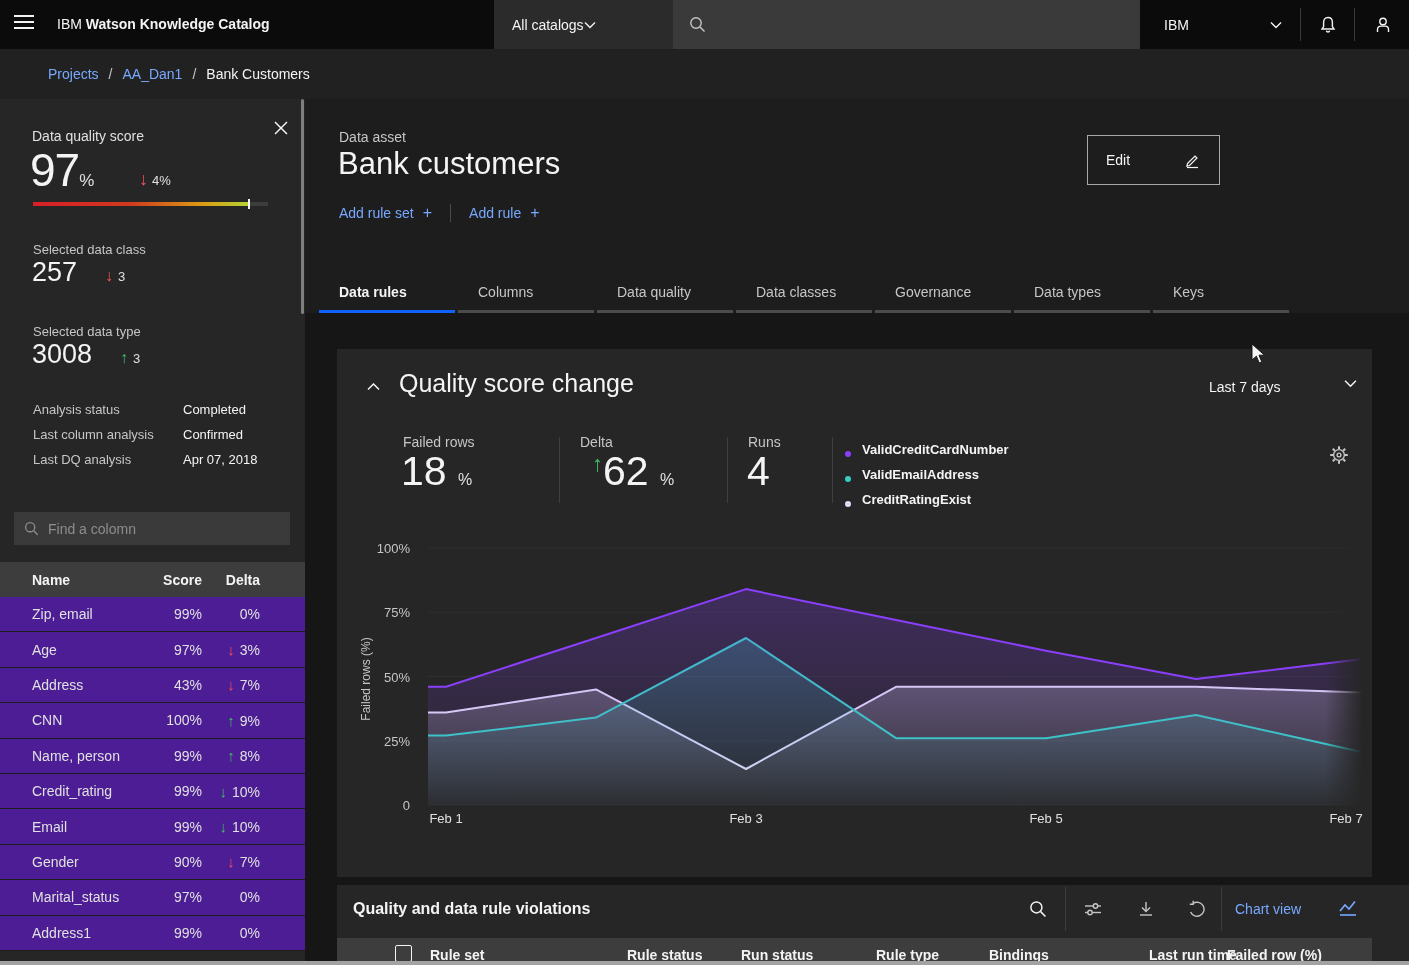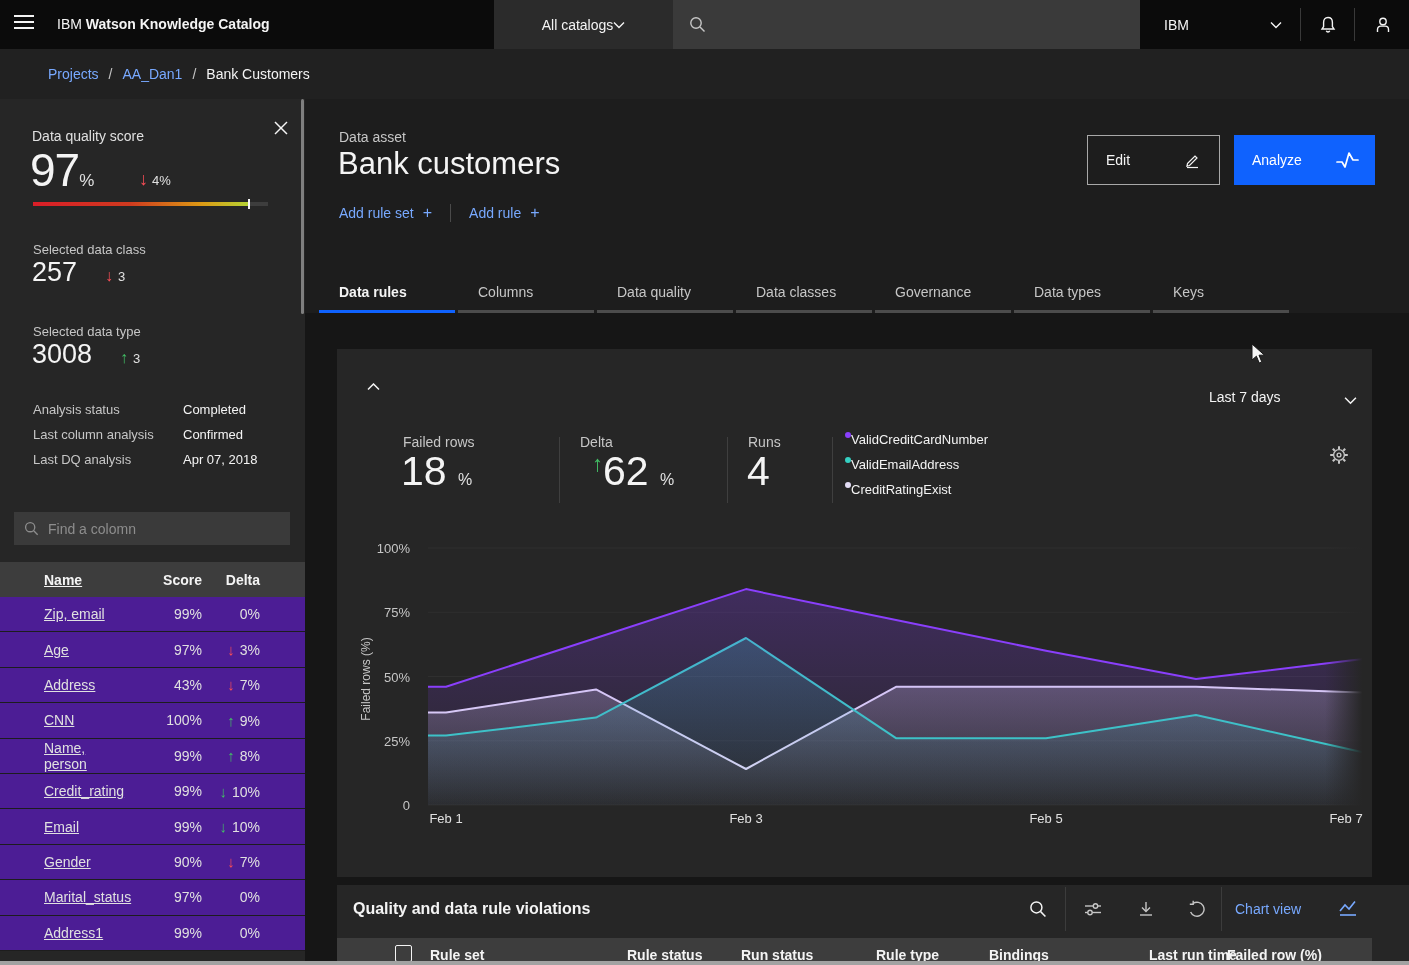--- a/index.html
+++ b/index.html
@@ -11,21 +11,21 @@
     font-size:14px;
   }
 
   
   .topbar { position:absolute; top:0; left:0; width:1409px; height:49px; background:#0b0b0b; }
   .hamburger { position:absolute; left:14px; top:15px; width:20px; height:18px; cursor:pointer; }
   .hamburger i { display:block; height:2px; background:#f4f4f4; margin-bottom:4px; }
   .brand { position:absolute; left:57px; top:16px; font-size:14px; color:#f4f4f4; white-space:nowrap; }
   .brand b { font-weight:700; }
   .catalog-sel { position:absolute; left:494px; top:0; width:179px; height:49px; background:#2b2b2b;
-    display:flex; align-items:center; justify-content:center; padding:0 18px; cursor:pointer; }
+    display:flex; align-items:center; justify-content:flex-start; padding:0 18px; cursor:pointer; }
   .topsearch { position:absolute; left:673px; top:0; width:467px; height:49px; background:#3a3a3a;
     display:flex; align-items:center; padding:0 16px; gap:12px; }
   .topsearch input { background:transparent; border:none; outline:none; color:#f4f4f4; font-size:14px; width:360px; font-family:inherit; }
   .topsearch input::placeholder { color:#8d8d8d; }
   .account { position:absolute; left:1140px; top:0; width:160px; height:49px;
     display:flex; align-items:center; justify-content:space-between; padding:0 18px 0 24px; cursor:pointer; }
   .tb-div { position:absolute; top:8px; width:1px; height:33px; background:#393939; }
   .icon-slot { position:absolute; top:0; height:49px; width:53px; display:flex; align-items:center; justify-content:center; cursor:pointer; }
 
   
@@ -53,21 +53,21 @@
   .red { color:#fa4d56; }
   .green { color:#42be65; }
   .meta-row { position:absolute; left:33px; width:250px; font-size:13px; color:#c6c6c6; }
   .meta-row .val { position:absolute; left:150px; color:#f4f4f4; }
   .side-search { position:absolute; left:14px; top:413px; width:276px; height:33px; background:#3a3a3a;
     display:flex; align-items:center; padding:0 10px; gap:9px; }
   .side-search input { background:transparent; border:none; outline:none; color:#f4f4f4; font-size:14px; width:220px; font-family:inherit; }
   .side-search input::placeholder { color:#8d8d8d; }
   .col-head { position:absolute; left:0; top:463px; width:305px; height:35px; background:#3d3d3d;
     display:flex; align-items:center; font-weight:700; font-size:14px; color:#f4f4f4; }
-  .c-name { padding-left:44px; width:130px;text-decoration:underline; }
+  .c-name { padding-left:32px; width:130px; }
   .c-score { width:72px; text-align:right; }
   .c-delta { width:82px; text-align:right; padding-right:24px; }
   .col-rows { position:absolute; left:0; top:498px; width:305px; }
   .col-row { height:35.4px; display:flex; align-items:center; font-size:14px; color:#e0e0e0;
     background:#4c1d95; border-bottom:1px solid #1d1d1d; cursor:pointer; }
   .col-row .c-delta .arr { font-size:15px; margin-right:5px; }
   .side-scroll { position:absolute; right:1px; top:0; width:3px; height:215px; background:#7f7f7f; border-radius:2px; }
   .partial-arrow { position:absolute; left:230px; top:860px; font-size:15px; color:#42be65; }
 
   
@@ -89,28 +89,28 @@
   .tab { width:139px; height:36px; position:relative; cursor:pointer; color:#c6c6c6; font-size:14px; }
   .tab span { position:absolute; left:21px; top:7px; }
   .tab .under { position:absolute; left:1px; right:2px; bottom:0; height:3px; background:#4c4c4c; }
   .tab.active { color:#f4f4f4; font-weight:700; }
   .tab.active .under { background:#0f62fe; }
 
   
   .chart-card { position:absolute; left:32px; top:250px; width:1035px; height:528px; background:#262626; }
   .collapse { position:absolute; left:24px; top:26px; width:24px; height:24px; display:flex; align-items:center; justify-content:center; cursor:pointer; }
   .chart-title { position:absolute; left:62px; top:20px; font-size:25px; font-weight:300; color:#f4f4f4; }
-  .range-sel { position:absolute; left:872px; top:30px; width:148px; height:26px; display:flex; align-items:flex-end;
+  .range-sel { position:absolute; left:872px; top:30px; width:148px; height:26px; display:flex; align-items:flex-start;
     justify-content:space-between; cursor:pointer; font-size:14px; color:#f4f4f4; }
   .stat-label { position:absolute; font-size:14px; color:#c6c6c6; }
   .stat-value { position:absolute; font-size:41px; font-weight:300; color:#f4f4f4; }
   .stat-unit { font-size:16px; color:#e0e0e0; font-weight:400; }
   .stat-div { position:absolute; top:88px; width:1px; height:66px; background:#3f3f3f; }
   .legend { position:absolute; left:508px; top:83px; }
-  .legend-item { display:flex; align-items:flex-start; height:25px; cursor:pointer; }
+  .legend-item { display:flex; align-items:flex-end; gap:11px; height:25px; cursor:pointer;font-weight:bold; }
   .legend-ring { width:6px; height:6px; border-radius:50%; border-style:solid; border-width:3px; }
   .legend-label { font-size:13px; color:#f4f4f4; }
   .gear { position:absolute; left:992px; top:96px; width:22px; height:22px; cursor:pointer; }
   .ytick { position:absolute; width:60px; text-align:right; font-size:13px; color:#c6c6c6; }
   .xtick { position:absolute; width:80px; text-align:center; font-size:13px; color:#e0e0e0; top:462px; }
   .ylab { position:absolute; left:-31px; top:323px; width:120px; text-align:center; font-size:12px; color:#c6c6c6; transform:rotate(-90deg); }
   #chart-svg { position:absolute; left:91px; top:199px; overflow:visible; }
   .fade { position:absolute; left:988px; top:195px; width:44px; height:265px;
     background:linear-gradient(90deg, rgba(38,38,38,0), #262626 85%); z-index:4; }
 
@@ -295,26 +295,20 @@
         <span class="plus">+</span>
       </a>
   </div>
   <button class="btn-edit">
     <span>Edit</span>
     <svg class="icon" width="17" height="17" viewBox="0 0 17 17">
         <path d="M3.5 11.5 11 4l2 2-7.5 7.5-2.6.6z" fill="none" stroke="#f4f4f4" stroke-width="1.2"></path>
         <line x1="3" y1="15.5" x2="14" y2="15.5" stroke="#f4f4f4" stroke-width="1.2"></line>
       </svg>
   </button>
-  <button class="btn-analyze">
-    <span>Analyze</span>
-    <svg class="icon" width="23" height="18" viewBox="0 0 23 18">
-        <polyline points="1,11 6,11 9,16 13,2 17,9 22,9" fill="none" stroke="#ffffff" stroke-width="1.7" stroke-linejoin="round" stroke-linecap="round"></polyline>
-      </svg>
-  </button>
   <div class="tabs" id="tabs">
       <div class="tab active">
         <span>Data rules</span>
         <div class="under"></div>
       </div>
       <div class="tab">
         <span>Columns</span>
         <div class="under"></div>
       </div>
       <div class="tab">
@@ -338,20 +332,21 @@
         <div class="under"></div>
       </div>
     </div>
 
   <div class="chart-card">
     <div class="collapse">
       <svg class="icon" width="13" height="8" viewBox="0 0 13 8">
           <polyline points="1,6.5 6.5,1 12,6.5" fill="none" stroke="#f4f4f4" stroke-width="1.5"></polyline>
         </svg>
     </div>
+    <div class="chart-title">Quality score change</div>
     <div class="range-sel">
       <span>Last 7 days</span>
       <svg class="icon" width="13" height="9" viewBox="0 0 12 8">
           <polyline points="1,1.5 6,6.5 11,1.5" fill="none" stroke="#f4f4f4" stroke-width="1.4"></polyline>
         </svg>
     </div>
 
     <div class="stat-label" style="left:66px; top:85px">Failed rows</div>
     <div class="stat-value" style="left:64px; top:99px"><span>18</span> <span class="stat-unit">%</span></div>
     <div class="stat-div" style="left:222px"></div>

